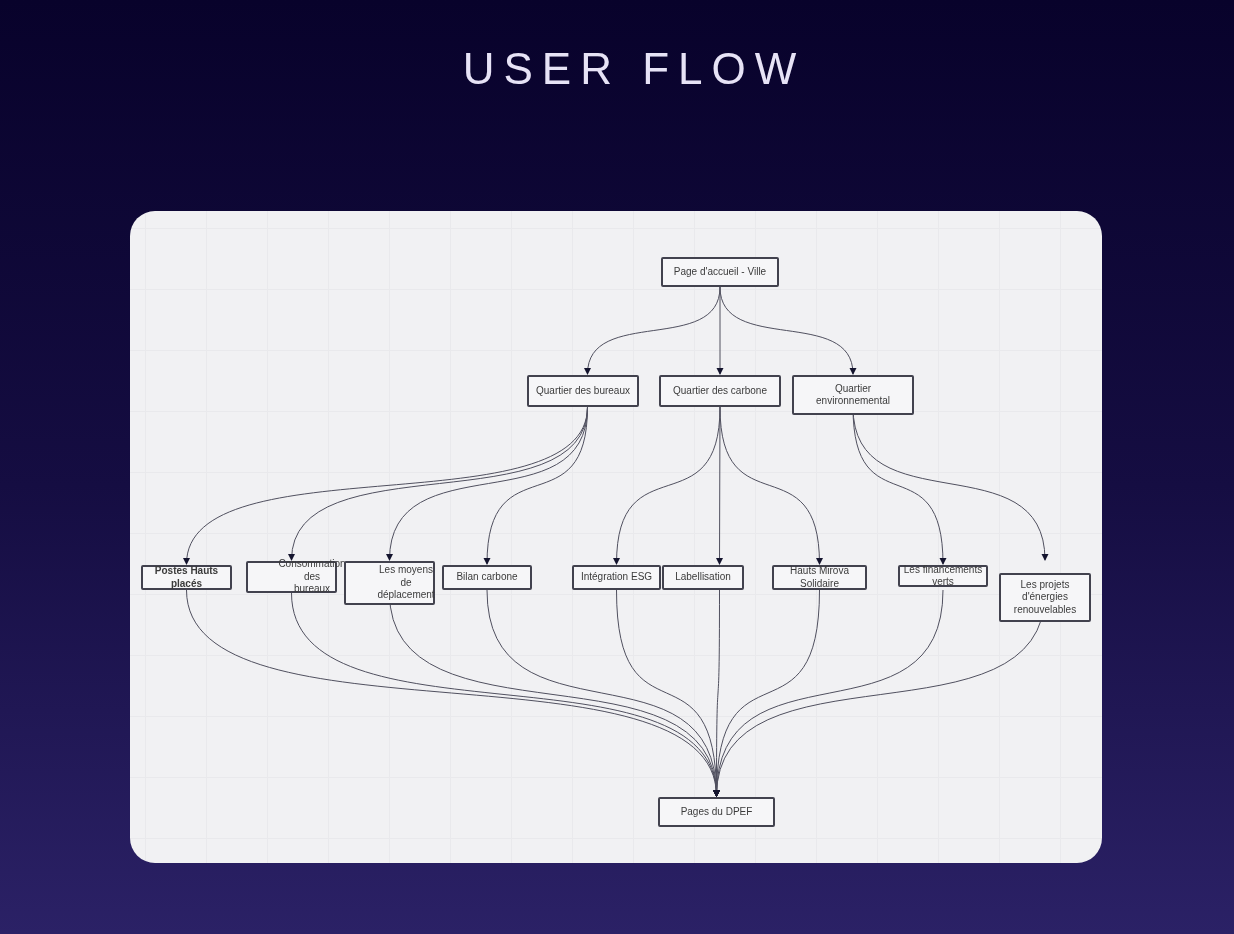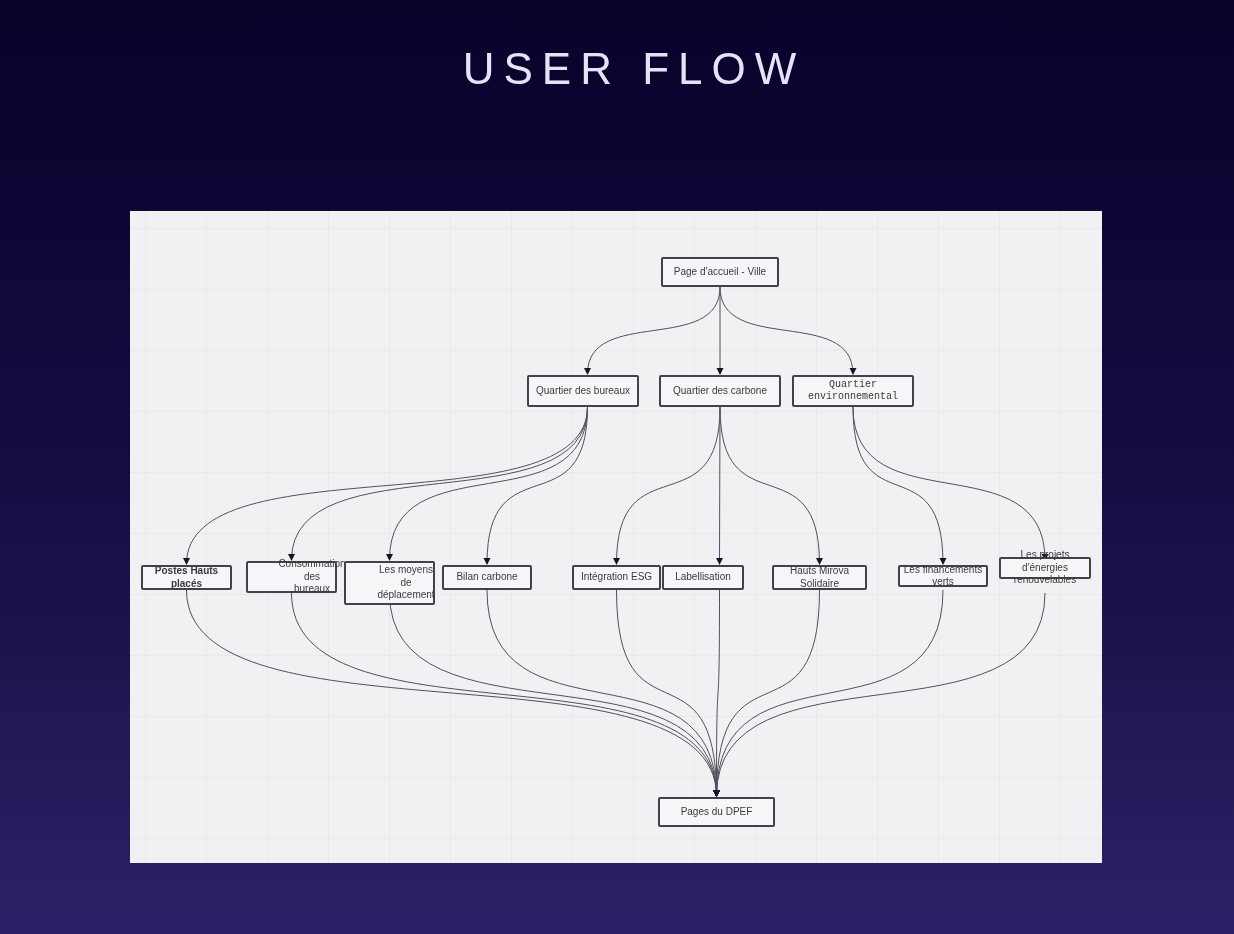--- a/index.html
+++ b/index.html
@@ -28,20 +28,21 @@
   .flow-canvas {
     position: absolute;
     left: 130px; top: 211px;
     width: 972px; height: 652px;
     background-color: var(--canvas-bg, #F1F1F3);
     background-image:
       linear-gradient(to right, var(--grid-line, #E9E9EC) 1px, transparent 1px),
       linear-gradient(to bottom, var(--grid-line, #E9E9EC) 1px, transparent 1px);
     background-size: 61px 61px;
     background-position: 15px 17px;
+    border-radius: 25px;
   }
   .edges-layer {
     position: absolute;
     left: 0; top: 0;
     width: 100%; height: 100%;
     display: block;
   }
   .edges-layer path.edge {
     fill: none;
     stroke: var(--edge-color, #50505F);
@@ -105,21 +106,21 @@
   <div id="nodes-layer">
       <div class="flow-node" style="left: 531px; top: 46px; width: 118px; height: 30px;">
         <span class="node-label">Page d'accueil - Ville</span>
       </div>
       <div class="flow-node" style="left: 397px; top: 164px; width: 112px; height: 32px;">
         <span class="node-label">Quartier des bureaux</span>
       </div>
       <div class="flow-node" style="left: 529px; top: 164px; width: 122px; height: 32px;">
         <span class="node-label">Quartier des carbone</span>
       </div>
-      <div class="flow-node" style="left: 662px; top: 164px; width: 122px; height: 32px; font-family: Liberation Mono, monospace;">
+      <div class="flow-node" style="left: 662px; top: 164px; width: 122px; height: 40px;">
         <span class="node-label">Quartier environnemental</span>
       </div>
       <div class="flow-node" style="left: 11px; top: 354px; width: 91px; height: 25px; font-weight: bold;">
         <span class="node-label">Postes Hauts placés</span>
       </div>
       <div class="flow-node" style="left: 116px; top: 350px; width: 91px; height: 32px; padding-left: 41px;">
         <span class="node-label">Consommation des
 bureaux</span>
       </div>
       <div class="flow-node" style="left: 214px; top: 350px; width: 91px; height: 44px; padding-left: 33px;">
@@ -134,21 +135,21 @@
       </div>
       <div class="flow-node" style="left: 532px; top: 354px; width: 82px; height: 25px; align-items: center;">
         <span class="node-label">Labellisation</span>
       </div>
       <div class="flow-node" style="left: 642px; top: 354px; width: 95px; height: 25px;">
         <span class="node-label">Hauts Mirova Solidaire</span>
       </div>
       <div class="flow-node" style="left: 768px; top: 354px; width: 90px; height: 22px;">
         <span class="node-label">Les financements verts</span>
       </div>
-      <div class="flow-node" style="left: 869px; top: 346px; width: 92px; height: 22px;">
+      <div class="flow-node" style="left: 869px; top: 362px; width: 92px; height: 49px;">
         <span class="node-label">Les projets d'énergies
 renouvelables</span>
       </div>
       <div class="flow-node" style="left: 528px; top: 586px; width: 117px; height: 30px;">
         <span class="node-label">Pages du DPEF</span>
       </div>
     </div>
 </div>
 
 </body></html>

